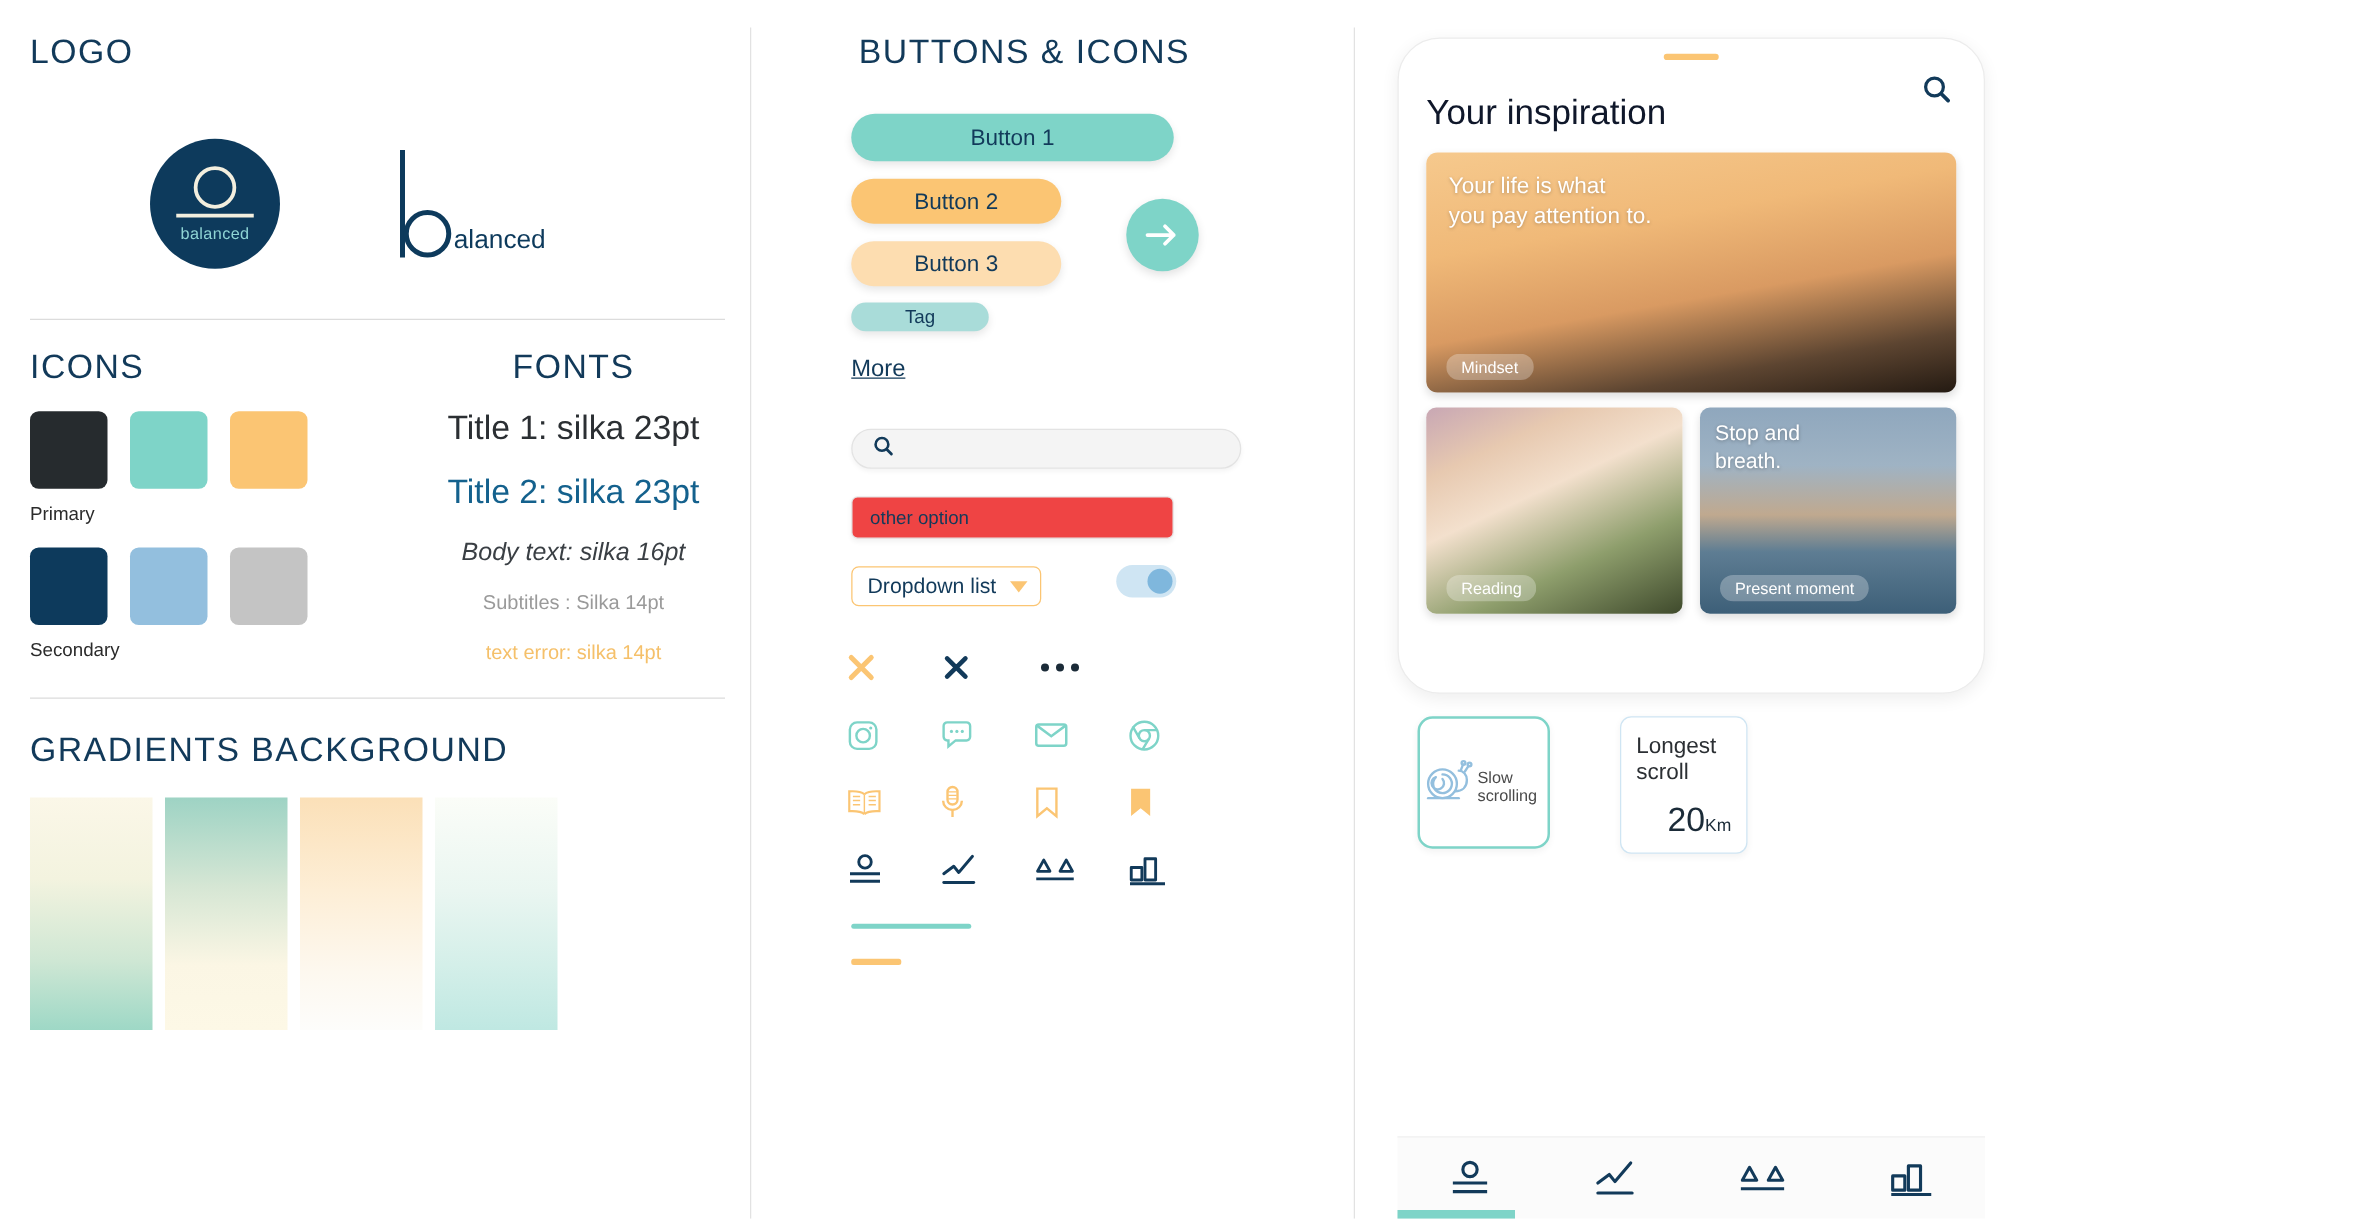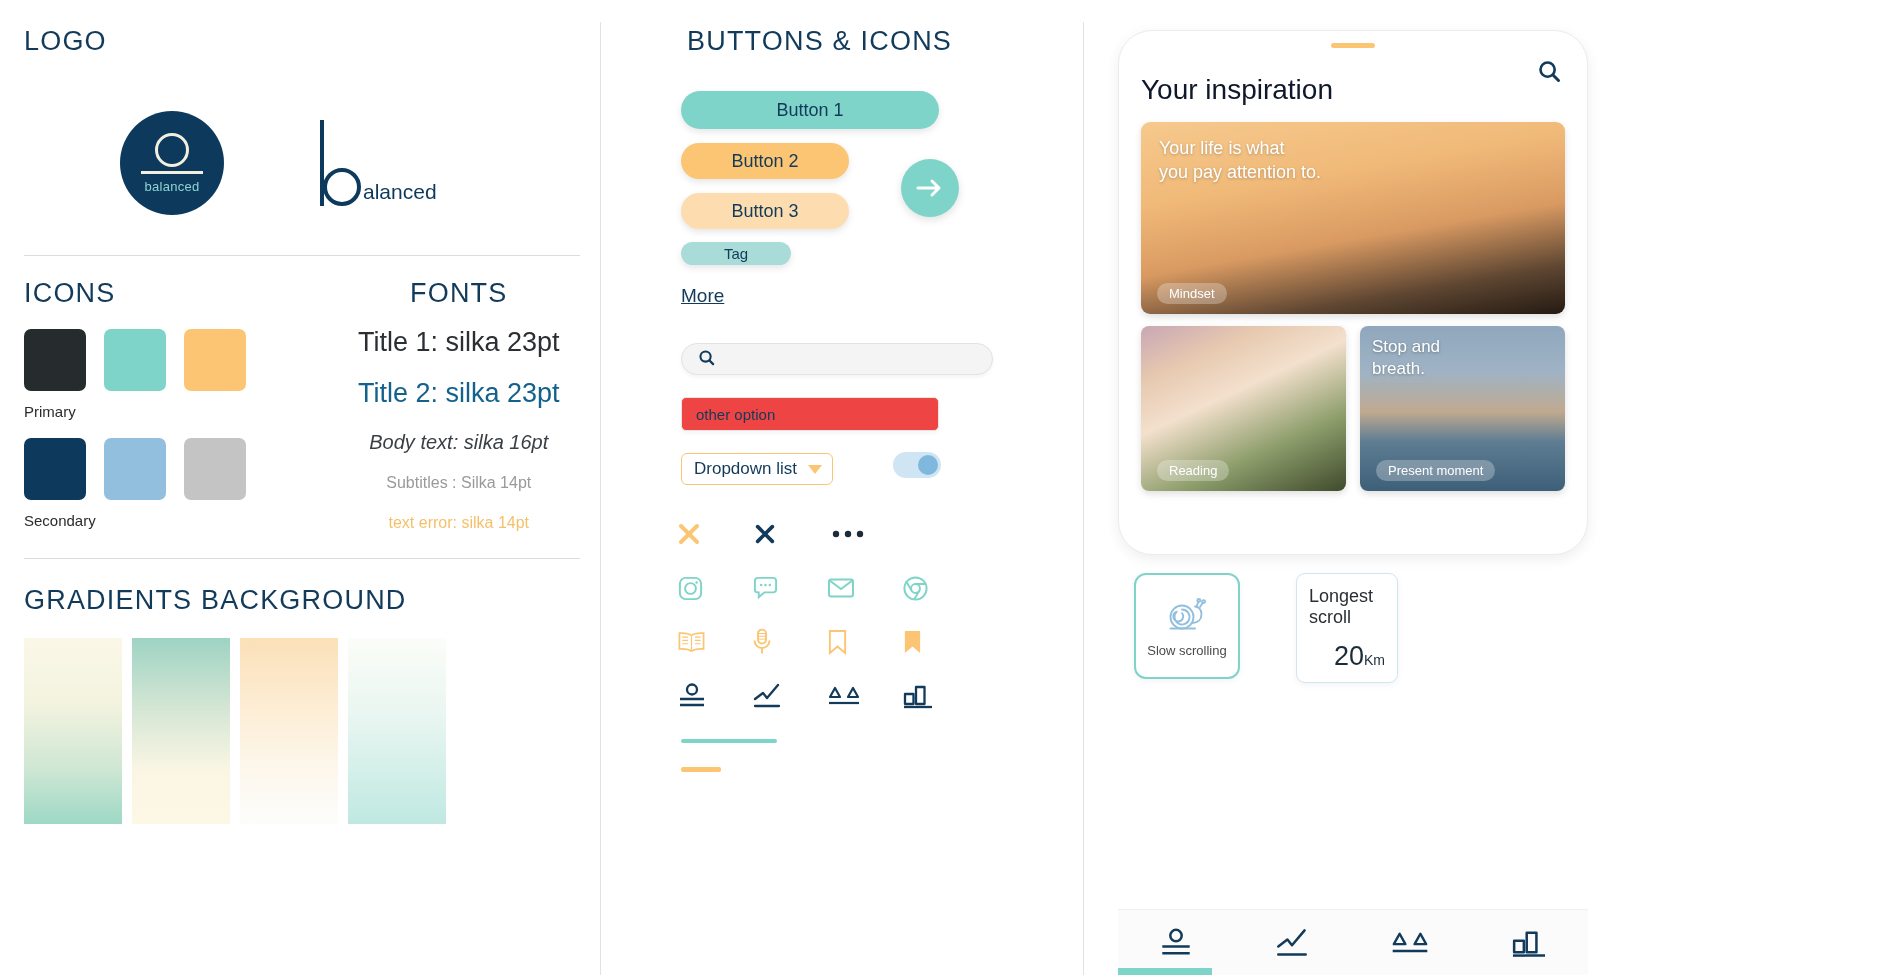--- a/index.html
+++ b/index.html
@@ -157,21 +157,21 @@
   }
   .scard.present {
     background: linear-gradient(180deg,#8fa7bd 0%,#9fb3c4 28%,#c0a98f 52%,#5e7d93 70%,#3d5f78 100%);
   }
   .scard-q { position: absolute; left: 12px; top: 10px; color: #fff; font-size: 17px;
              line-height: 1.3; text-shadow: 0 1px 3px rgba(0,0,0,.3); }
 
   .widgets { display: flex; align-items: flex-start; margin: 18px 0 0 50px; gap: 56px; }
   .w-slow {
     width: 106px; height: 106px; border: 2.5px solid #7ed4c8; border-radius: 12px;
-    display: flex; flex-direction: column; align-items: center; justify-content: center;
+    display: flex; flex-direction: row; align-items: center; justify-content: center;
     background: #fff; box-shadow: 0 2px 6px rgba(0,0,0,.05); cursor: pointer;
   }
   .w-slow .lbl { font-size: 13px; color: #4a4a4a; margin-top: 6px; }
   .w-long {
     width: 102px; min-height: 92px; border: 1.5px solid #cfe5f3; border-radius: 9px;
     background: #fff; padding: 12px 12px 10px 12px; box-shadow: 0 2px 6px rgba(0,0,0,.05);
     cursor: pointer;
   }
   .w-long .lbl { font-size: 18px; color: #2b2f33; line-height: 1.15; }
   .w-long .val { font-size: 27px; color: #1b2b38; margin-top: 14px; text-align: right; }

